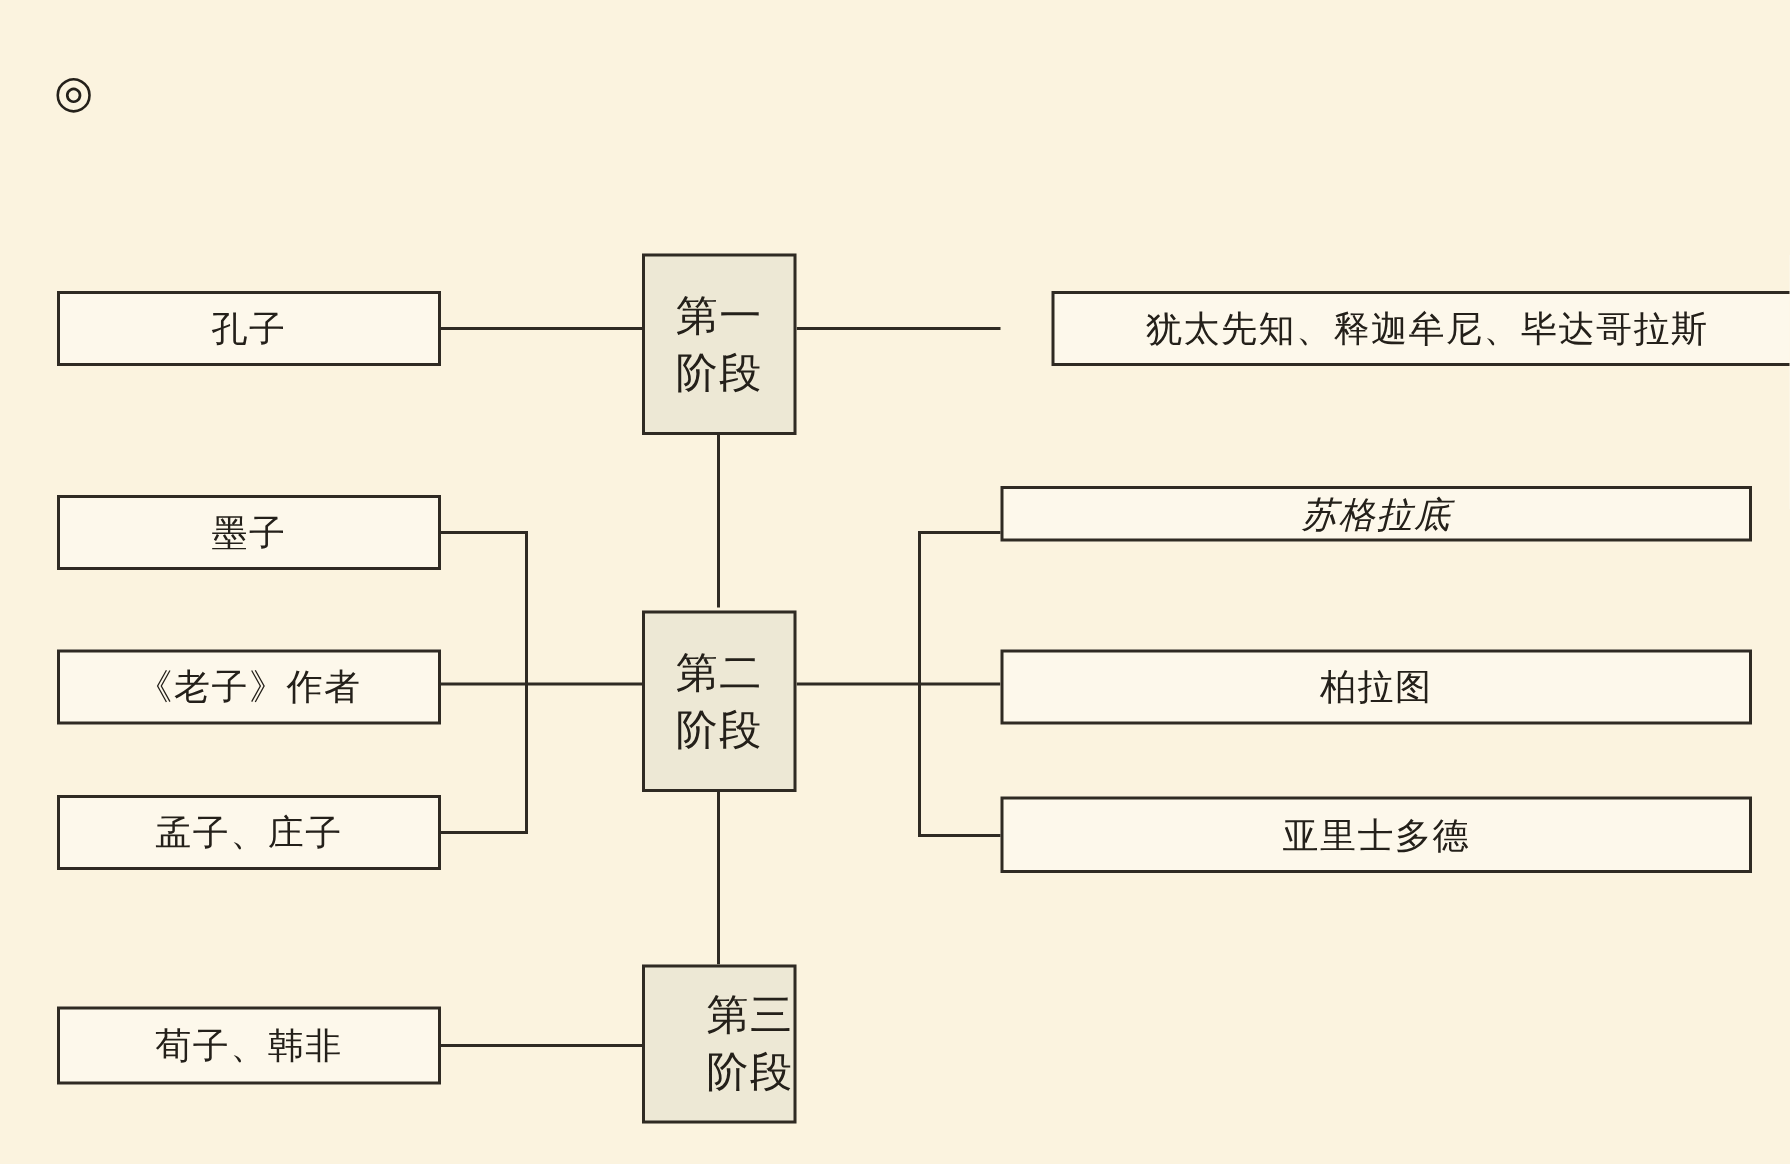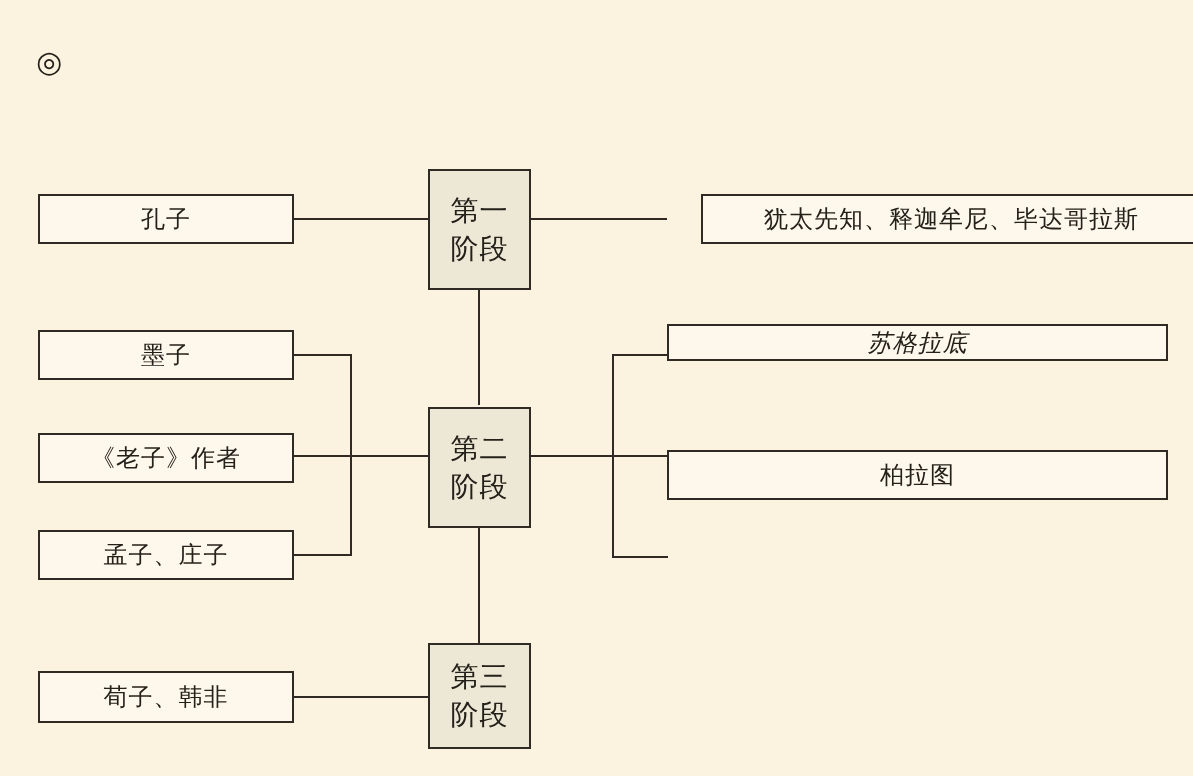--- a/index.html
+++ b/index.html
@@ -84,24 +84,25 @@
   <div class="node right-node" style="top:194px;margin-left:34px;">犹太先知、释迦牟尼、毕达哥拉斯</div>
 
   <div class="node left-node" style="top:330px;">墨子</div>
   <div class="node left-node" style="top:433px;">《老子》作者</div>
   <div class="node left-node" style="top:530px;">孟子、庄子</div>
   <div class="node stage-node" style="top:407px;">
     <span>第二</span>
     <span>阶段</span>
   </div>
   <div class="node right-node" style="top:324px;height:37px;font-style:italic;">苏格拉底</div>
-  <div class="node right-node" style="top:450px;">柏拉图</div>
+  <div class="node right-node" style="top:433px;">柏拉图</div>
+  <div class="node right-node" style="top:531px;height:51px;">亚里士多德</div>
 
   <div class="node left-node" style="top:671px;height:52px;">荀子、韩非</div>
-  <div class="node stage-node" style="top:643px;height:106px;">
+  <div class="node stage-node" style="top:643px;height:106px;align-items:flex-end;">
     <span>第三</span>
     <span>阶段</span>
   </div>
 
   <div class="line h" style="left:294px;top:218px;width:135px;"></div>
 
   <div class="line h" style="left:531px;top:218px;width:136px;"></div>
 
   <div class="line v" style="left:478px;top:271px;height:134px;"></div>
 

